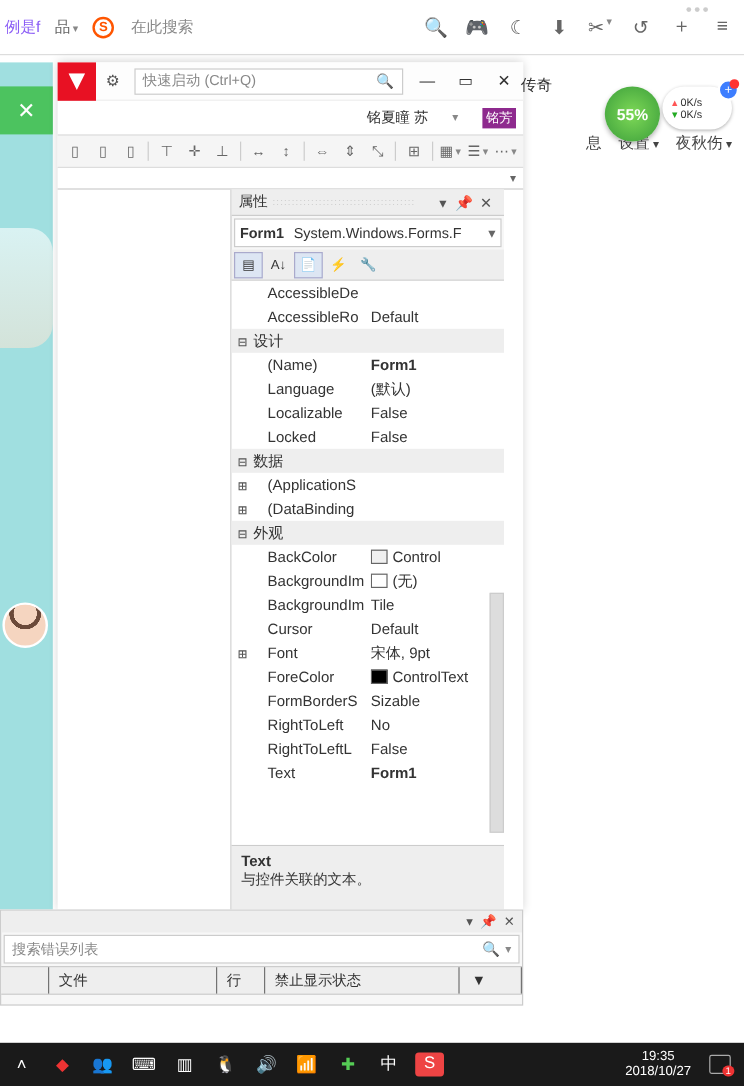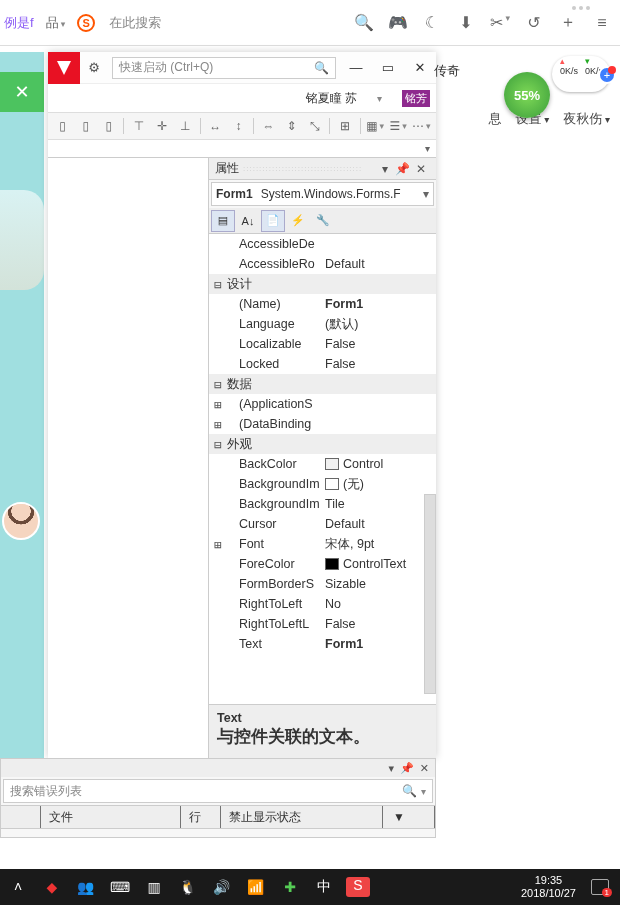--- a/index.html
+++ b/index.html
@@ -30,21 +30,21 @@
 .sub-bar .name { color:#333; }
 .sub-bar .badge { background:#8e2a8e; color:#fff; padding:1px 3px; font-size:11px; }
 
 .toolbar { height:28px; border-top:1px solid #ddd; border-bottom:1px solid #ddd; display:flex; align-items:center; padding:0 4px; gap:2px; background:#f5f5f5; }
 .toolbar .tb { width:22px; height:20px; display:flex; align-items:center; justify-content:center; color:#666; font-size:12px; }
 .toolbar .sep { width:1px; height:16px; background:#ccc; margin:0 2px; }
 
 .panel-strip { height:18px; border-bottom:1px solid #ccc; display:flex; align-items:center; justify-content:flex-end; padding-right:6px; color:#666; font-size:10px; }
 
 
-.props-panel { position:absolute; top:106px; right:0; bottom:0; width:228px; background:#f7f7f7; display:flex; flex-direction:column; border-left:1px solid #ccc; }
+.props-panel { position:absolute; top:106px; right:16px; bottom:0; width:228px; background:#f7f7f7; display:flex; flex-direction:column; border-left:1px solid #ccc; }
 .props-header { height:22px; background:#eee; display:flex; align-items:center; padding:0 6px; font-size:12px; border-bottom:1px solid #ccc; }
 .props-header .ttl { font-weight:normal; }
 .props-header .dots { flex:1; color:#ccc; font-size:8px; letter-spacing:1px; overflow:hidden; padding-left:4px; }
 .props-header .pbtn { width:18px; text-align:center; color:#555; cursor:pointer; }
 .obj-selector { height:24px; border:1px solid #ccc; margin:2px; background:#fff; display:flex; align-items:center; padding:0 4px; font-size:12px; }
 .obj-selector .bold { font-weight:bold; margin-right:8px; }
 .obj-selector .dd { margin-left:auto; color:#666; }
 .prop-toolbar { height:26px; background:#eee; display:flex; align-items:center; padding:0 2px; gap:1px; border-bottom:1px solid #ccc; }
 .prop-toolbar .pt { width:24px; height:22px; display:flex; align-items:center; justify-content:center; font-size:11px; border:1px solid transparent; }
 .prop-toolbar .pt.active { border:1px solid #aac; background:#dde6f3; }
@@ -57,32 +57,32 @@
 .prow .pval { flex:1; overflow:hidden; white-space:nowrap; display:flex; align-items:center; gap:4px; }
 .prow.cat { background:#eee; font-weight:normal; }
 .prow.cat .pname { font-weight:normal; padding-left:0; }
 .prow .indent { padding-left:12px; }
 .swatch { width:14px; height:12px; border:1px solid #666; }
 .swatch.control { background:#f0f0f0; }
 .swatch.black { background:#000; }
 .bold-val { font-weight:bold; }
 .desc-area { border-top:1px solid #ccc; padding:6px 8px; background:#eee; height:54px; }
 .desc-area .dt { font-weight:bold; font-size:12.5px; }
-.desc-area .dd { font-size:17px;font-weight:bold; }
+.desc-area .dd { font-size:12px; }
 
 
 .green-strip { position:absolute; top:52px; left:0; width:44px; height:706px; background:#a0dfe0; }
 .green-close { position:absolute; top:72px; left:0; width:44px; height:40px; background:#4cc35f; display:flex; align-items:center; justify-content:center; color:#fff; font-size:18px; }
 .avatar-small { position:absolute; top:502px; left:2px; width:38px; height:38px; border-radius:50%; background:#f5d5c0; border:2px solid #fff; overflow:hidden; }
 .avatar-face { width:100%; height:70%; background:radial-gradient(circle at 50% 30%, #f5d5c0 40%, #6b4a3a 41% 55%, transparent 56%); }
 .shoulder { position:absolute; top:190px; left:0; width:44px; height:100px; background:linear-gradient(#fff,#f5e5d5); border-radius:0 20px 20px 0; opacity:.6; }
 
 
 .percent-badge { position:absolute; top:72px; right:70px; width:46px; height:46px; border-radius:50%; background:radial-gradient(circle,#7ed957,#3a9d3a); display:flex; align-items:center; justify-content:center; color:#fff; font-size:13px; font-weight:bold; box-shadow:0 2px 4px rgba(0,0,0,.3); z-index:20; }
-.speed-widget { position:absolute; top:56px; right:10px; width:58px; height:36px; background:#fff; border-radius:18px; box-shadow:0 1px 3px rgba(0,0,0,.3); font-size:9px; display:flex; flex-direction:row; justify-content:center; padding-left:8px; z-index:20; }
+.speed-widget { position:absolute; top:72px; right:10px; width:58px; height:36px; background:#fff; border-radius:18px; box-shadow:0 1px 3px rgba(0,0,0,.3); font-size:9px; display:flex; flex-direction:column; justify-content:center; padding-left:8px; z-index:20; }
 .speed-widget .arr-up { color:#f55; }
 .speed-widget .arr-dn { color:#2a2; }
 .speed-notif { position:absolute; top:66px; right:4px; width:18px; height:18px; border-radius:50%; background:#3d7eff; border:2px solid #fff; z-index:21; display:flex; align-items:center; justify-content:center; color:#fff; font-size:11px; }
 .speed-notif::after { content:""; position:absolute; top:-2px; right:-2px; width:8px; height:8px; background:#f33; border-radius:50%; }
 
 .right-links { position:absolute; top:110px; right:10px; display:flex; gap:14px; font-size:13px; z-index:15; }
 .right-links span { color:#444; }
 .right-links .dd::after { content:" ▾"; font-size:10px; }
 .legend-text { position:absolute; top:62px; right:160px; font-size:13px; color:#333; z-index:5; }
 

